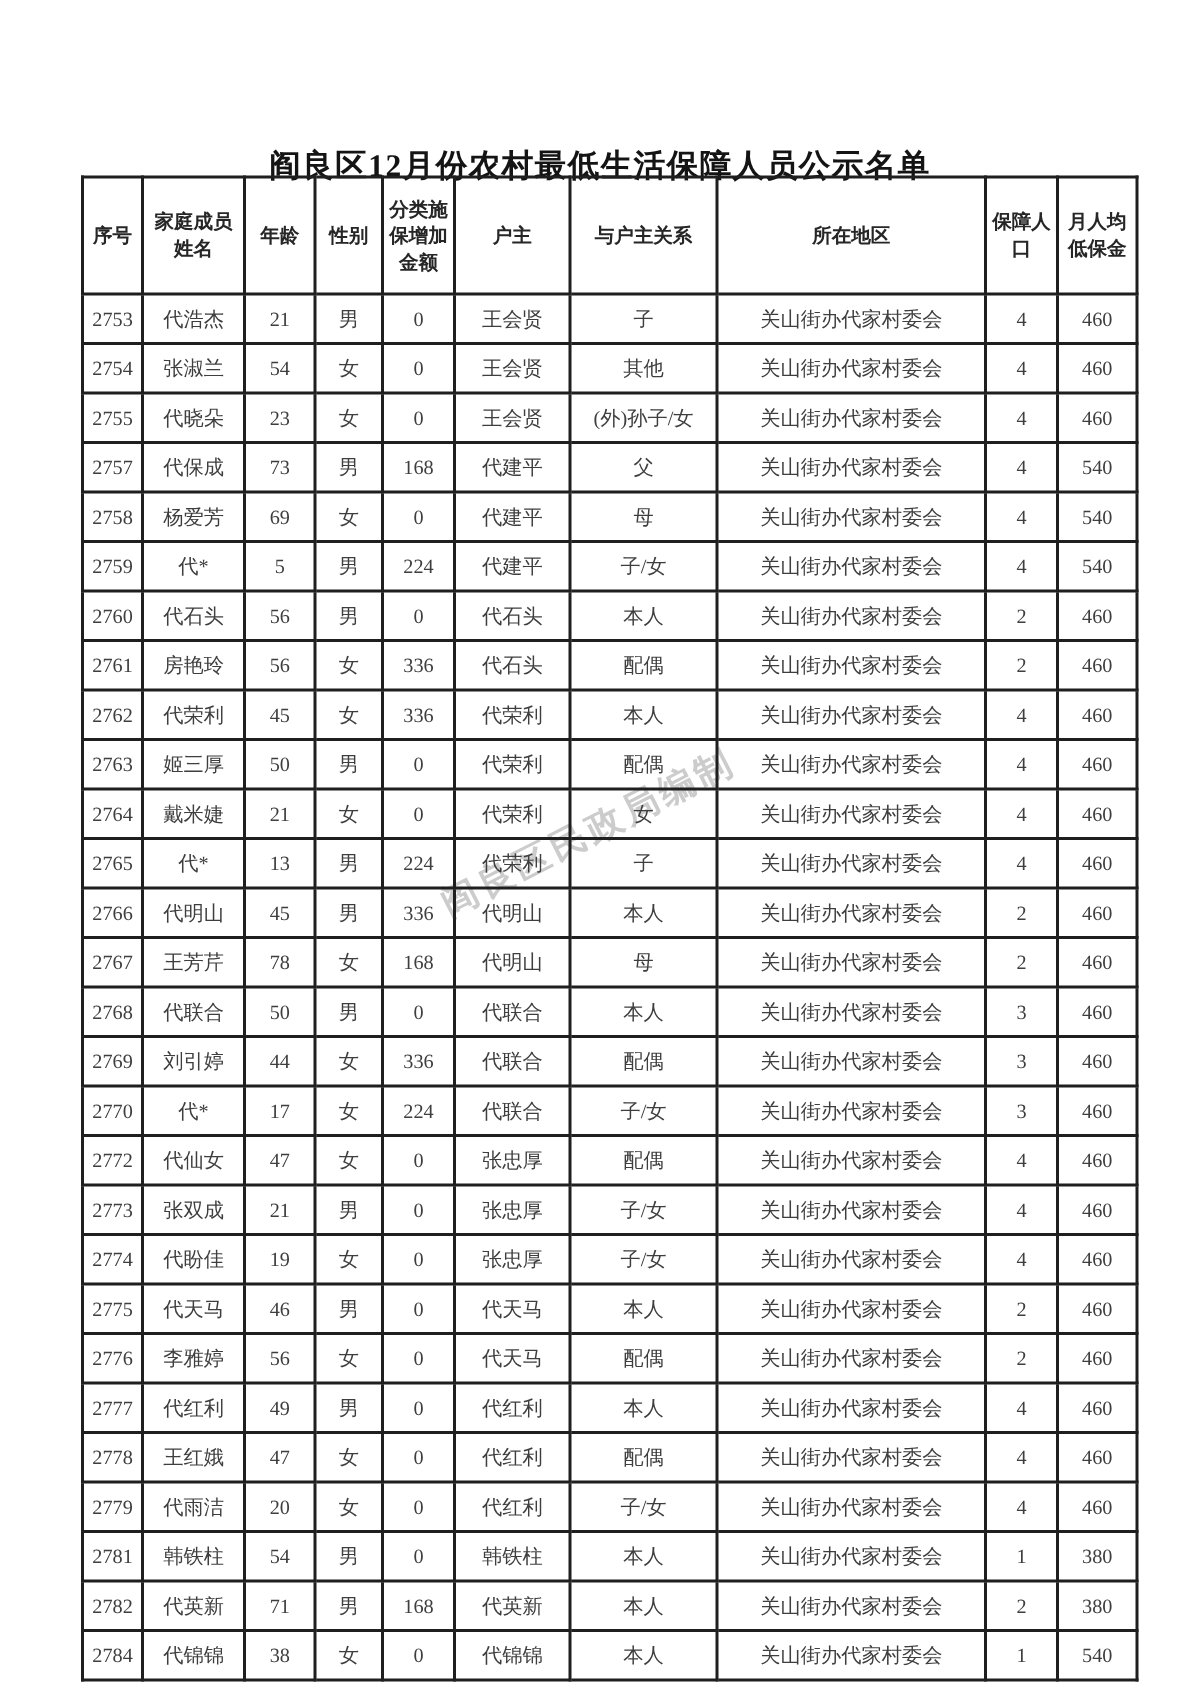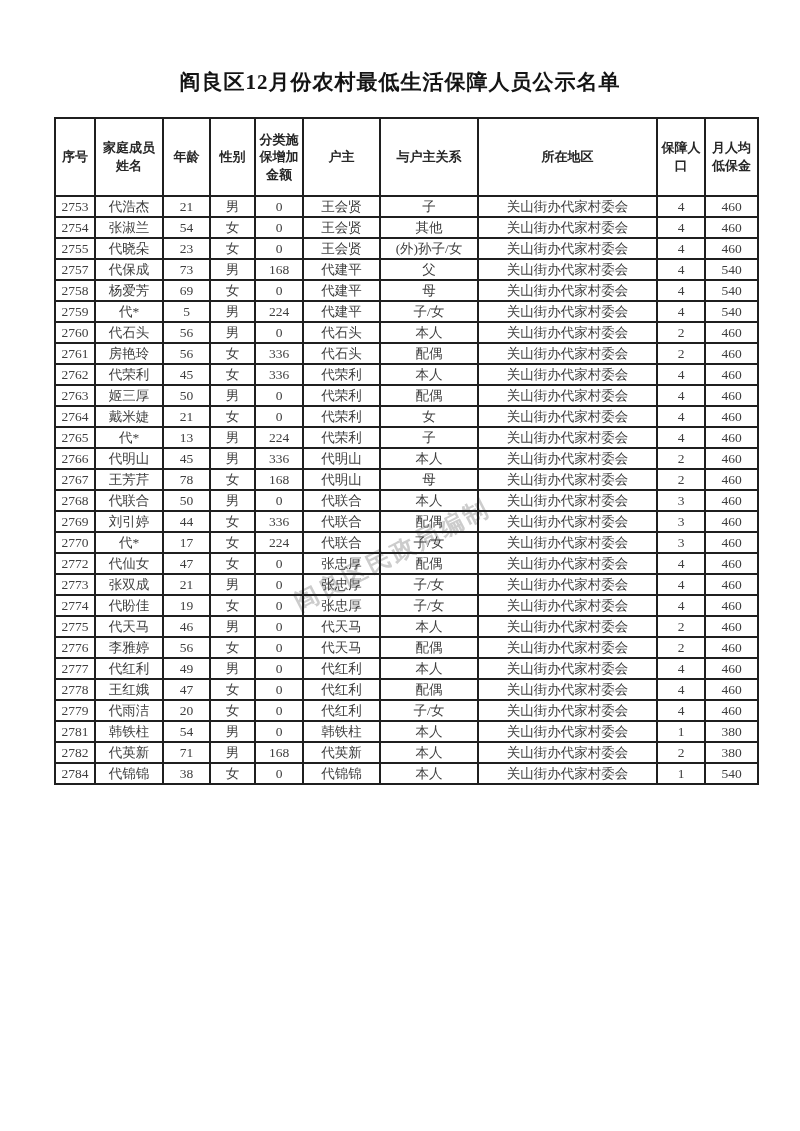--- a/index.html
+++ b/index.html
@@ -10,21 +10,21 @@
   .sheet {
     position: relative;
     width: 800px;
     height: 1131px;
     background: #ffffff;
     overflow: hidden;
     font-family: "Liberation Serif", "DejaVu Serif", serif;
   }
   .doc-title {
     position: absolute;
-    top: 68px;
+    top: 96px;
     left: 0;
     width: 100%;
     text-align: center;
     font-size: 21px;
     font-weight: bold;
     color: #141414;
     letter-spacing: 1px;
     z-index: 2;
   }
   .watermark {
@@ -62,21 +62,21 @@
     height: 78px;
   }
   .roster th {
     font-size: 13px;
     font-weight: bold;
     color: #262626;
     line-height: 1.35;
     padding: 2px 1px;
   }
   .roster tbody tr {
-    height: 21px;
+    height: 33px;
   }
   .roster td {
     font-size: 13.5px;
     color: #3e3e3e;
     padding: 0 2px;
     white-space: nowrap;
     line-height: 1;
   }
 </style>
 </head>

